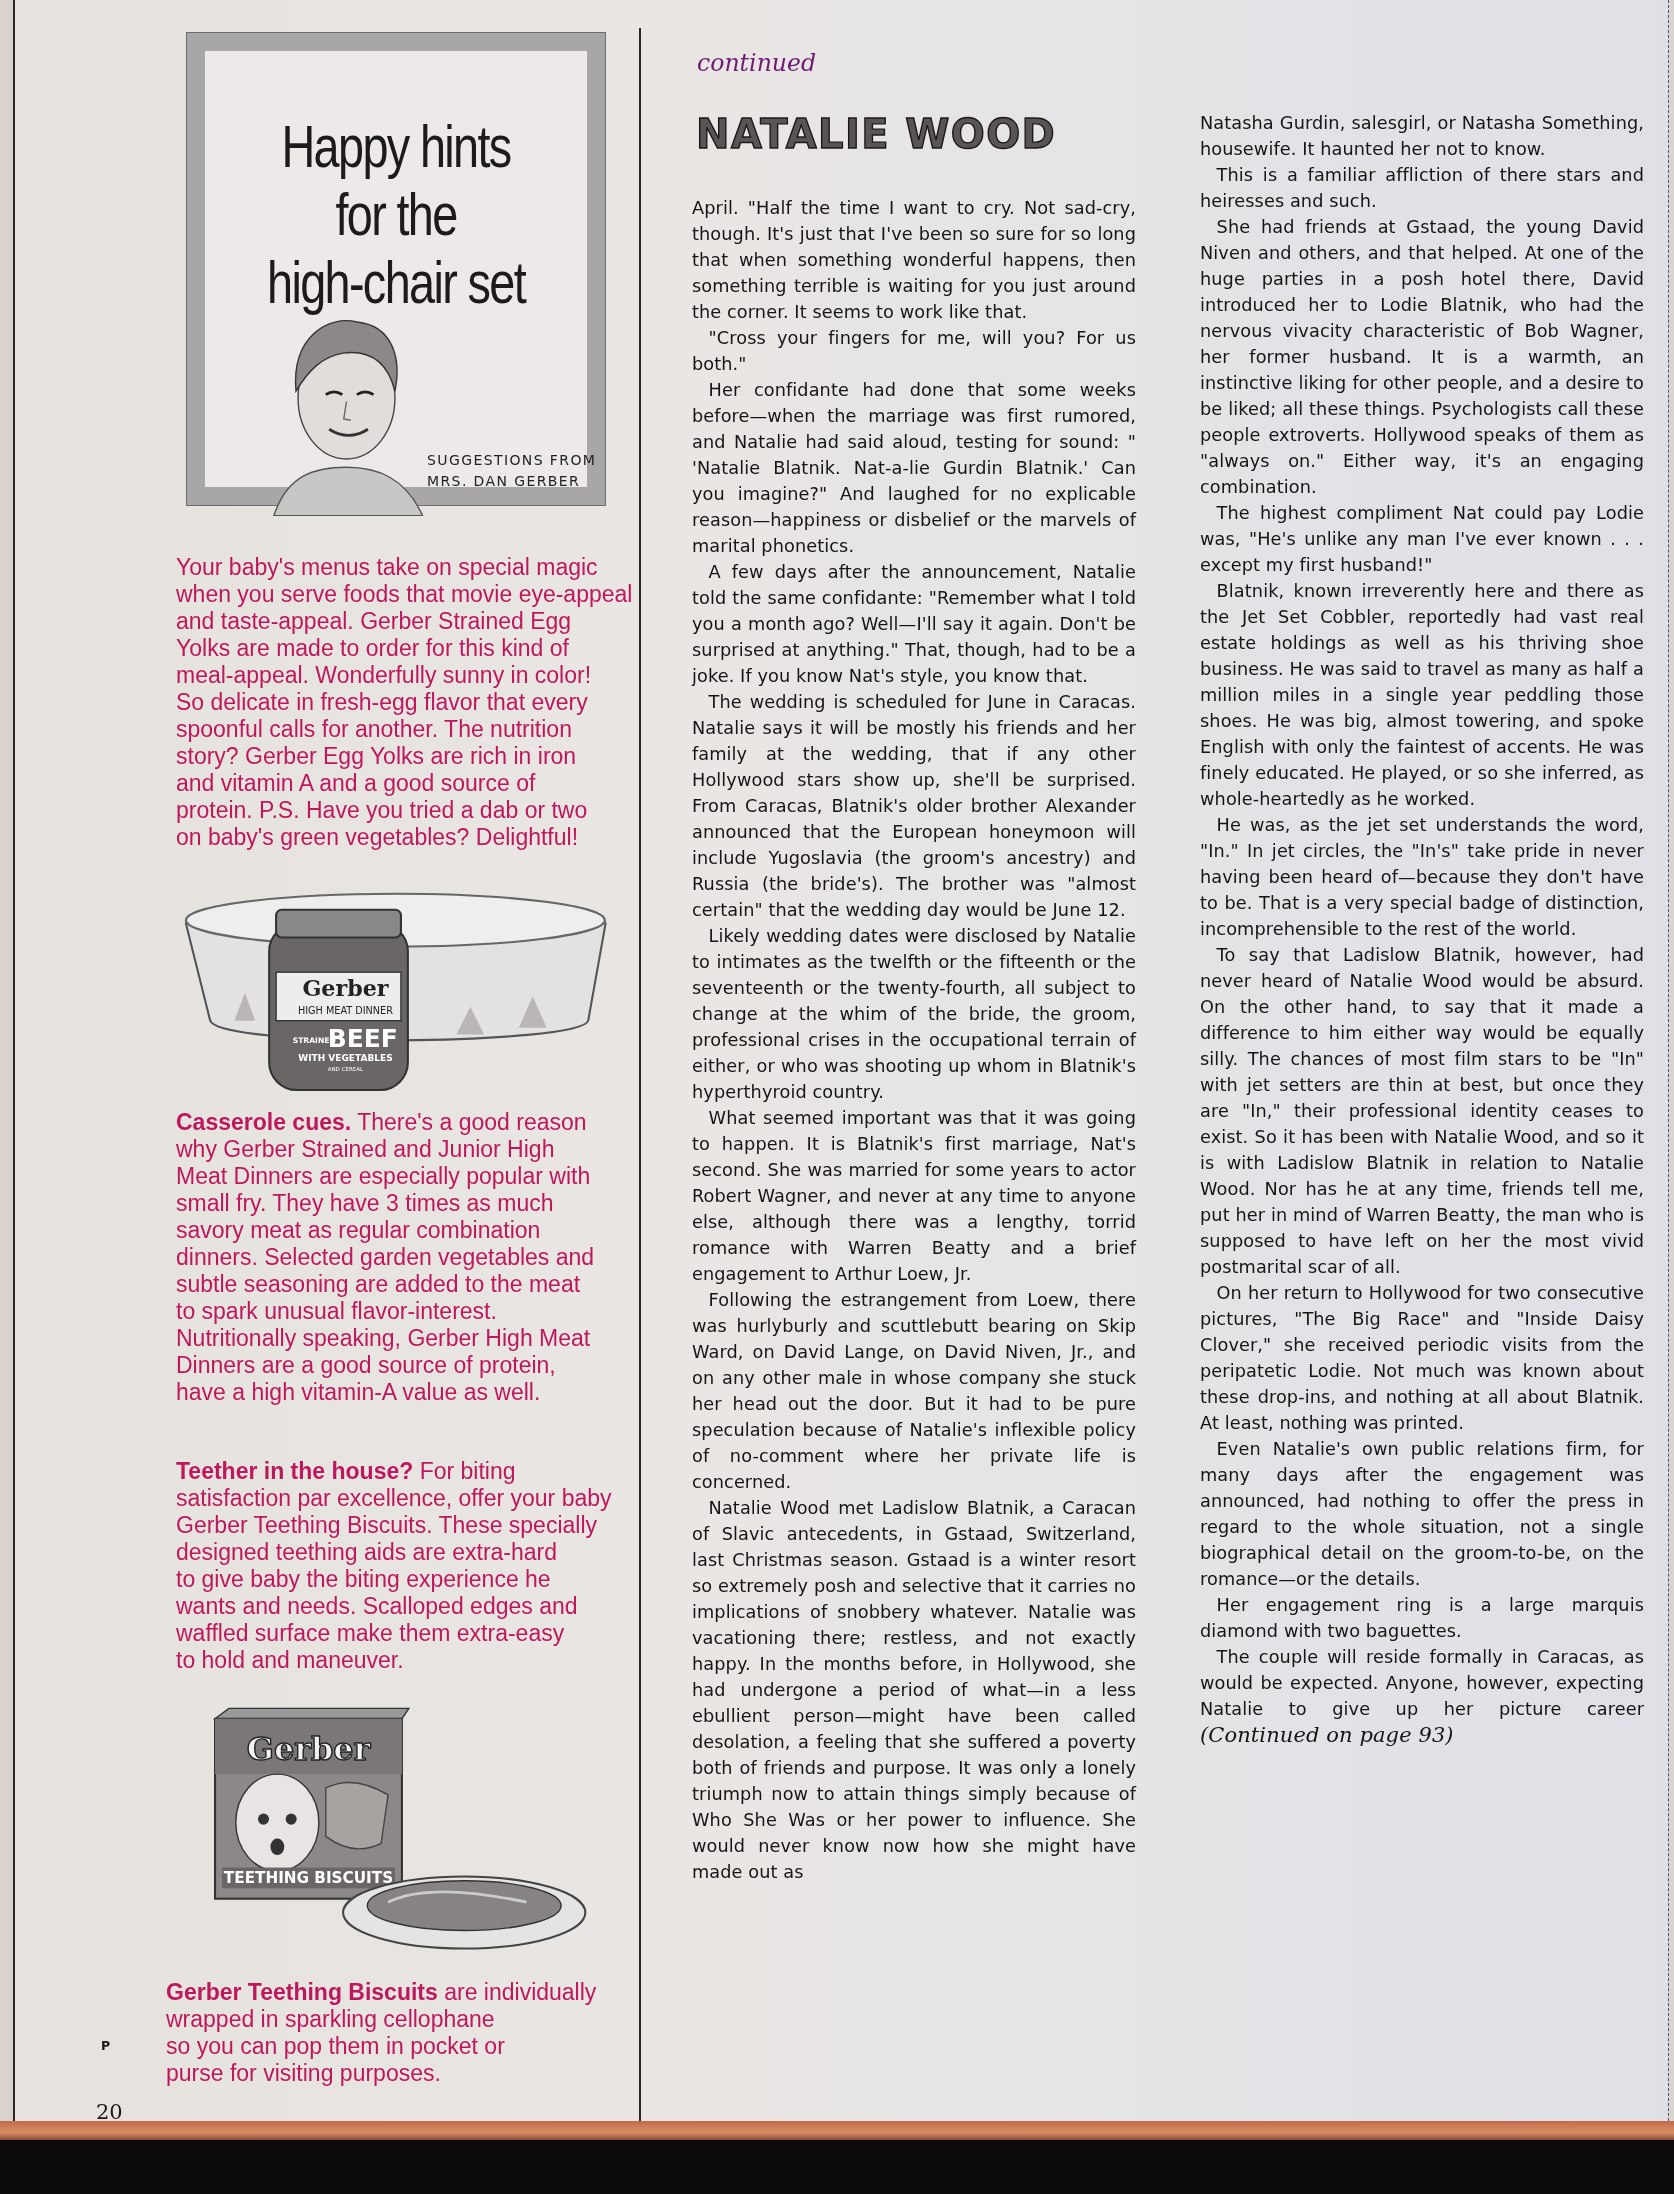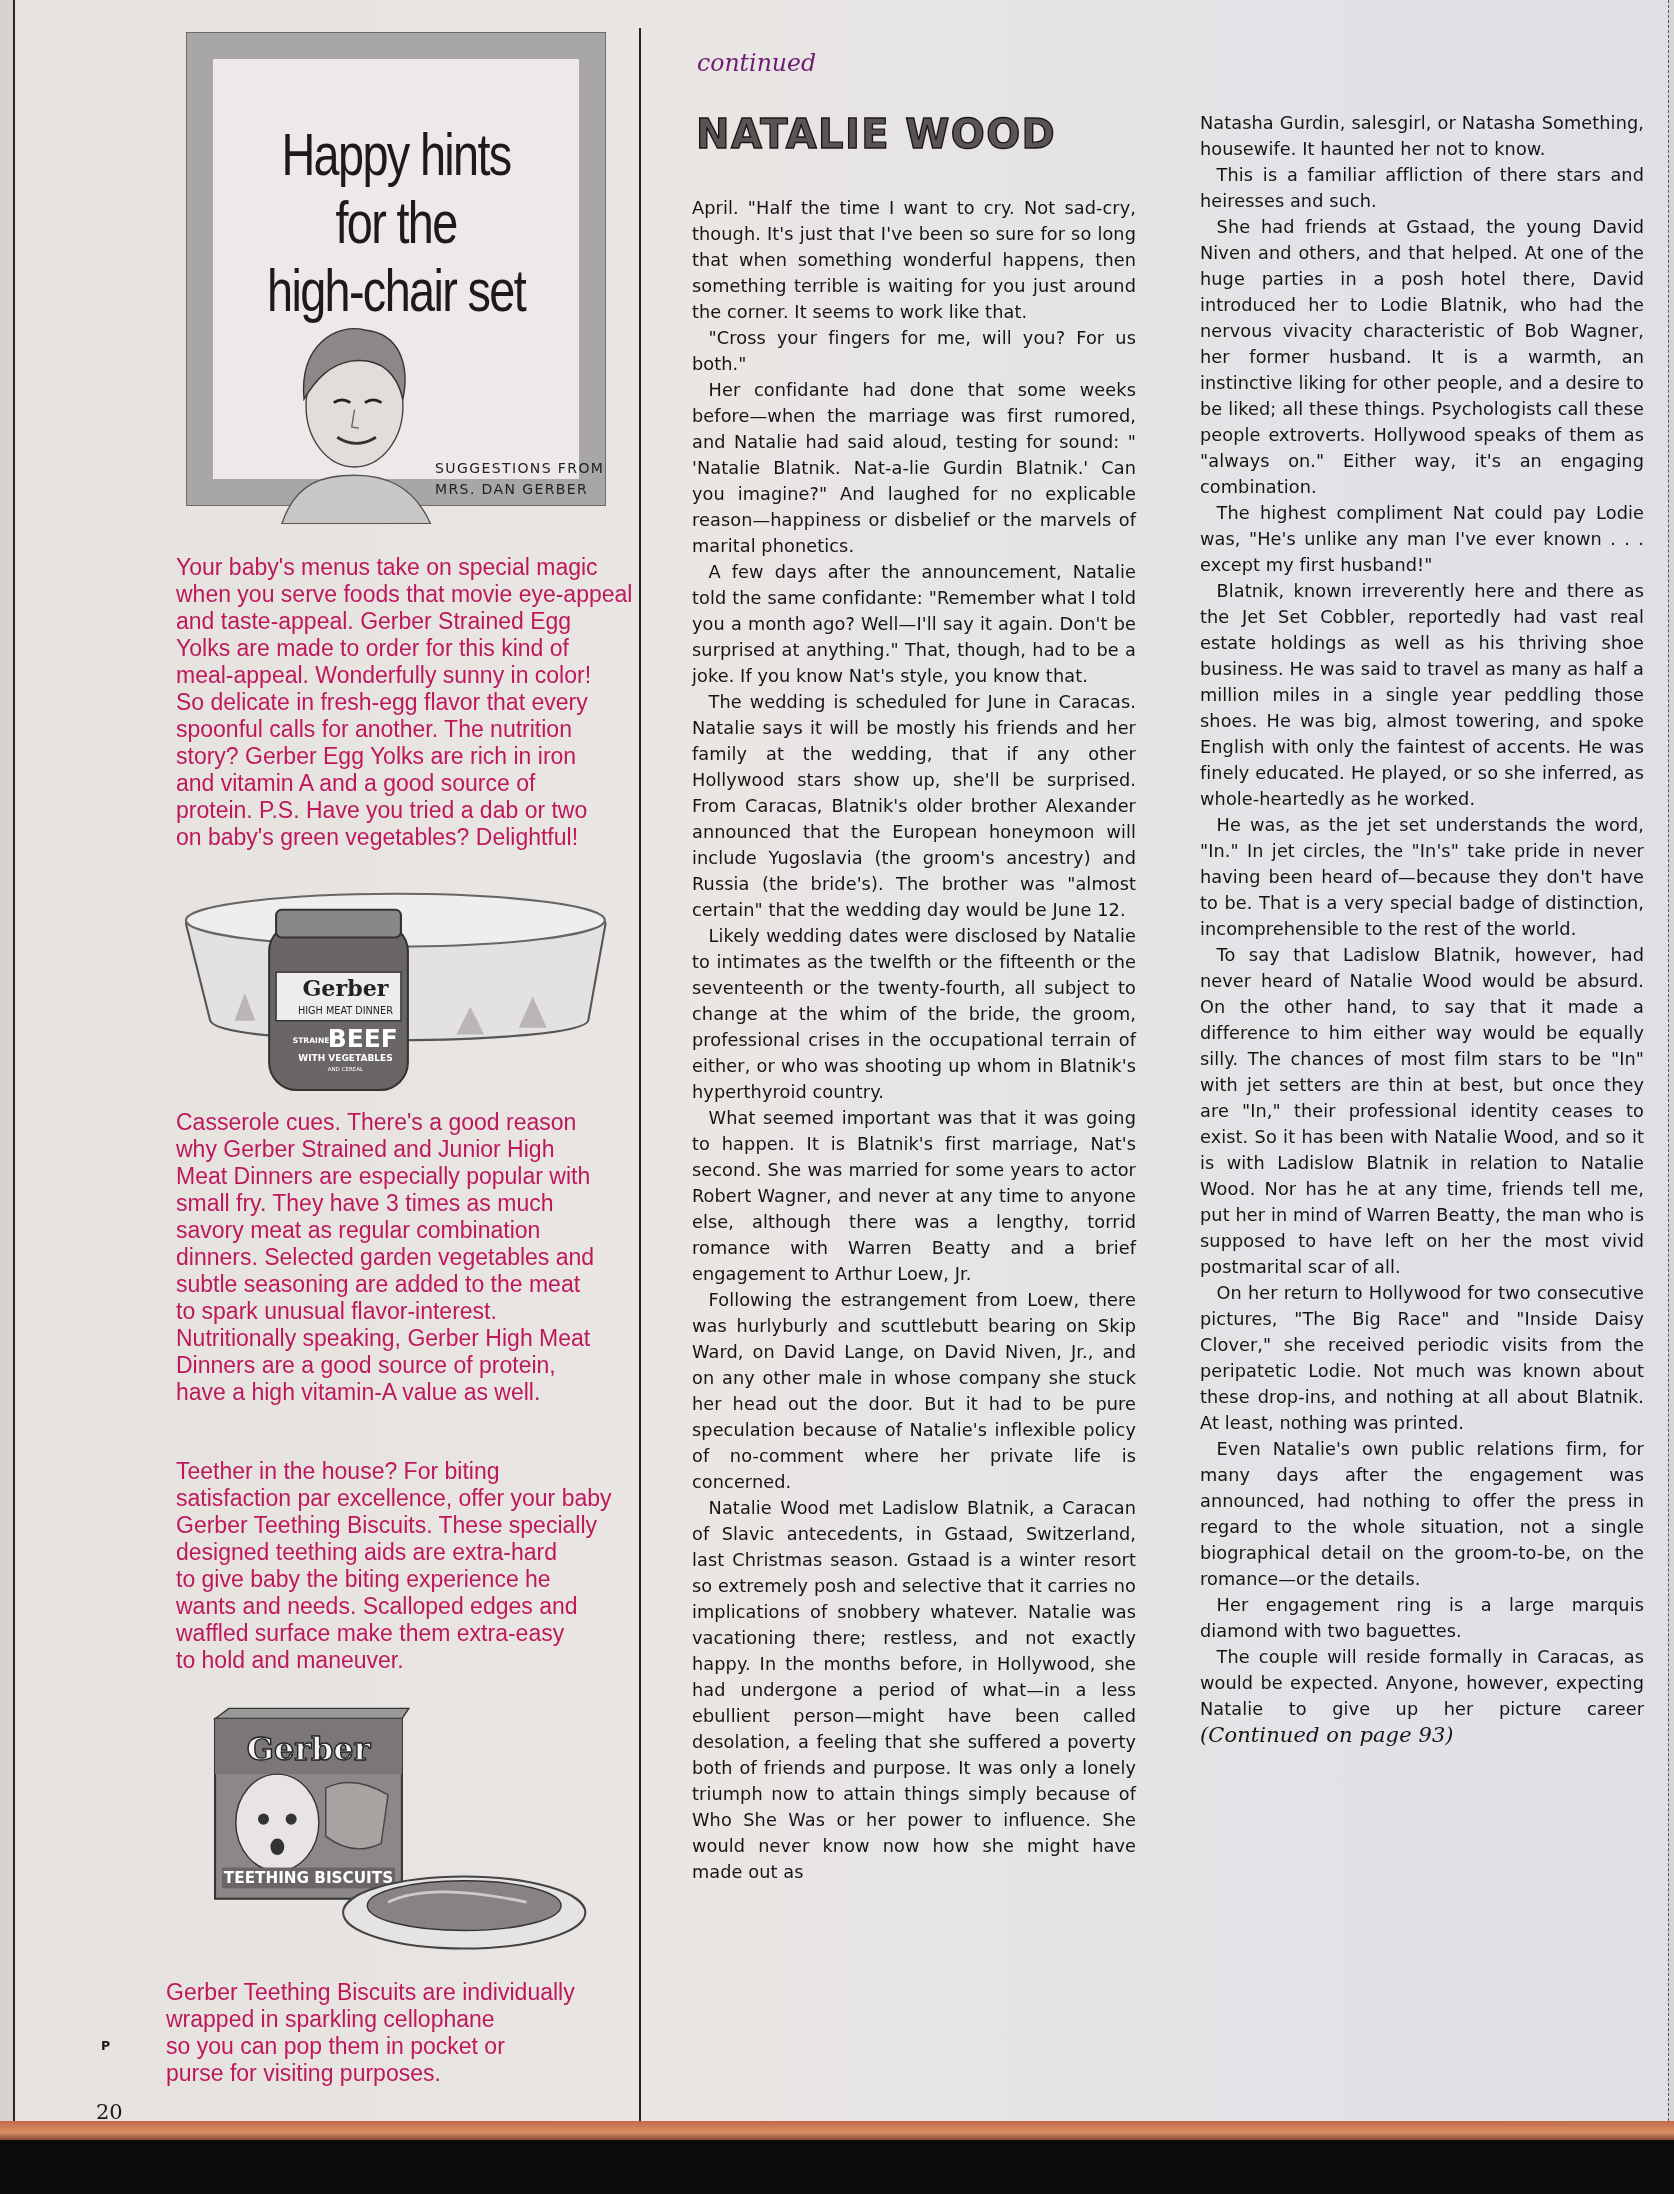--- a/index.html
+++ b/index.html
@@ -24,21 +24,21 @@
     background: #0c0a0a;
   }
   .right-strip {
     position: absolute; right: 0; top: 0; width: 5.5px; height: 2121px;
     background: #d8d4d2; border-left: 0.7px dashed #555;
   }
 
   
   .ad-box {
     position: absolute; left: 186px; top: 32px; width: 420px; height: 474px;
-    background: #a9a6a8; padding: 26px; box-sizing: border-box;
+    background: #a9a6a8; padding: 18px; box-sizing: border-box;
     border: 1.4px solid #6d6a6b;
   }
   .ad-box-inner {
     position: relative; width: 100%; height: 100%;
     background: #ece9e8;
   }
   .ad-title {
     position: absolute; left: 0; right: 0; top: 62px;
     text-align: center;
     font-family: "Liberation Sans", sans-serif;
@@ -54,21 +54,21 @@
     font-family: "DejaVu Sans", sans-serif; font-size: 14px; line-height: 21px;
     letter-spacing: 1.4px; color: #222;
   }
 
   .ad-text {
     position: absolute; left: 176px; width: 457px;
     font-family: "Liberation Sans", sans-serif;
     font-size: 23px; line-height: 27px; color: #be185d;
     transform-origin: left top;
   }
-  .ad-text b { font-weight: normal; }
+  .ad-text b { font-weight: bold; }
   .ad-para-1 { top: 554px; }
   .ad-para-2 { top: 1109px; }
   .ad-para-3 { top: 1458px; }
   .ad-para-4 { top: 1979px; left: 166px; }
   .line { display: block; white-space: nowrap; }
 
   .jar-illustration { position: absolute; left: 172px; top: 882px; width: 444px; height: 215px; }
   .biscuit-illustration { position: absolute; left: 201px; top: 1698px; width: 388px; height: 263px; }
 
   .side-mark {

